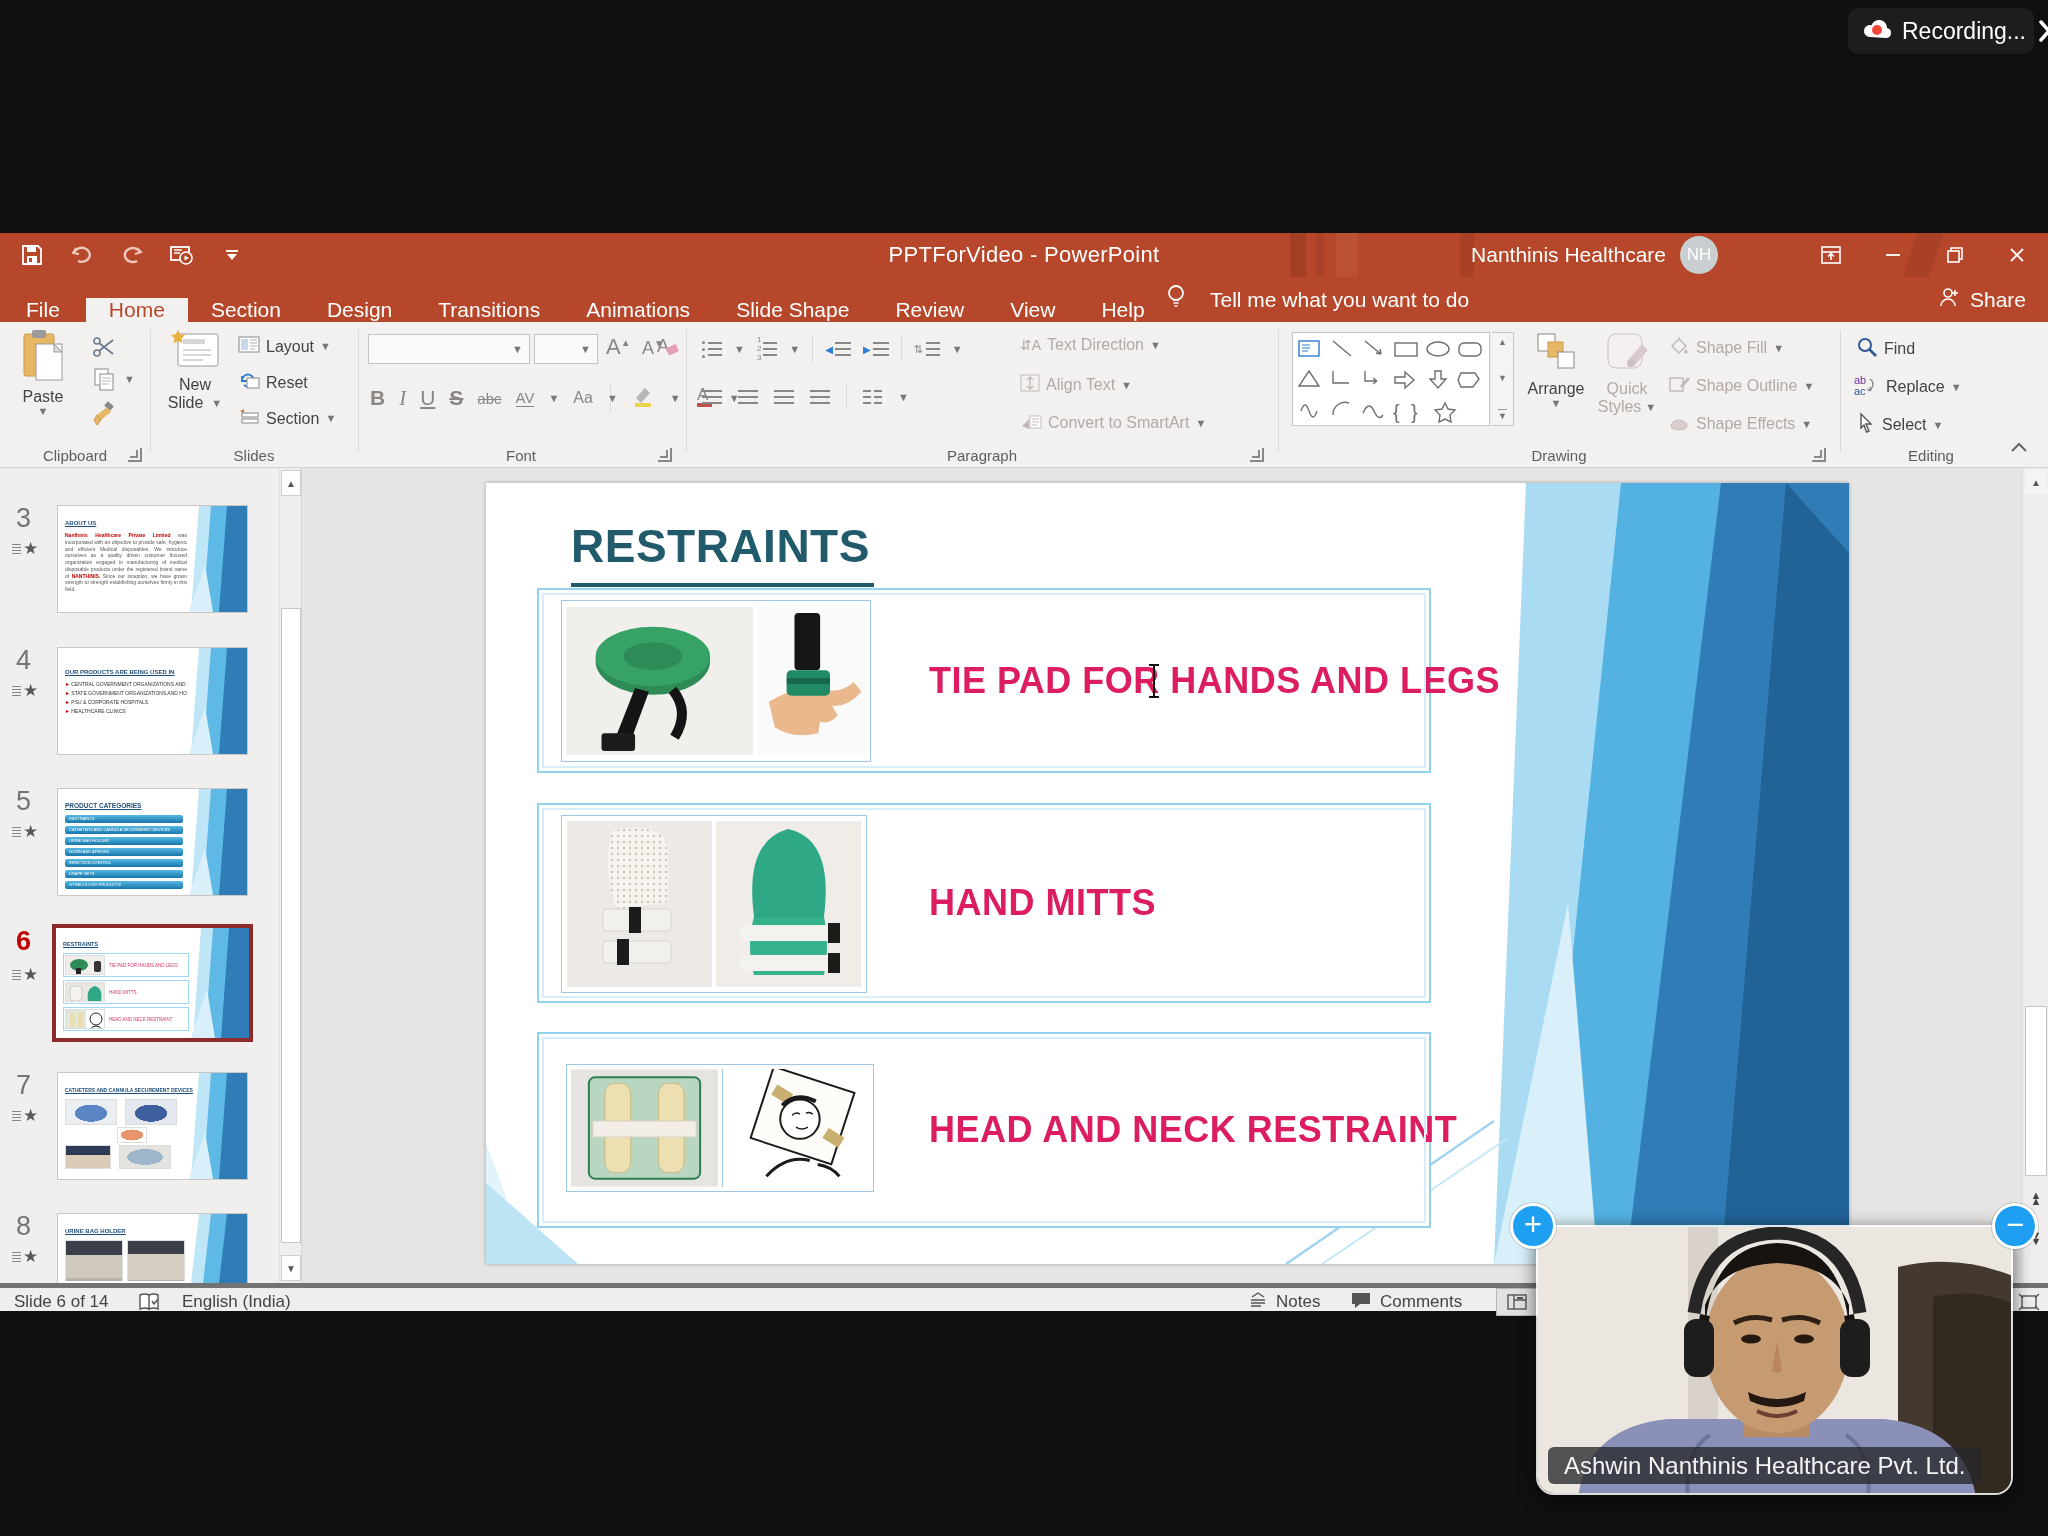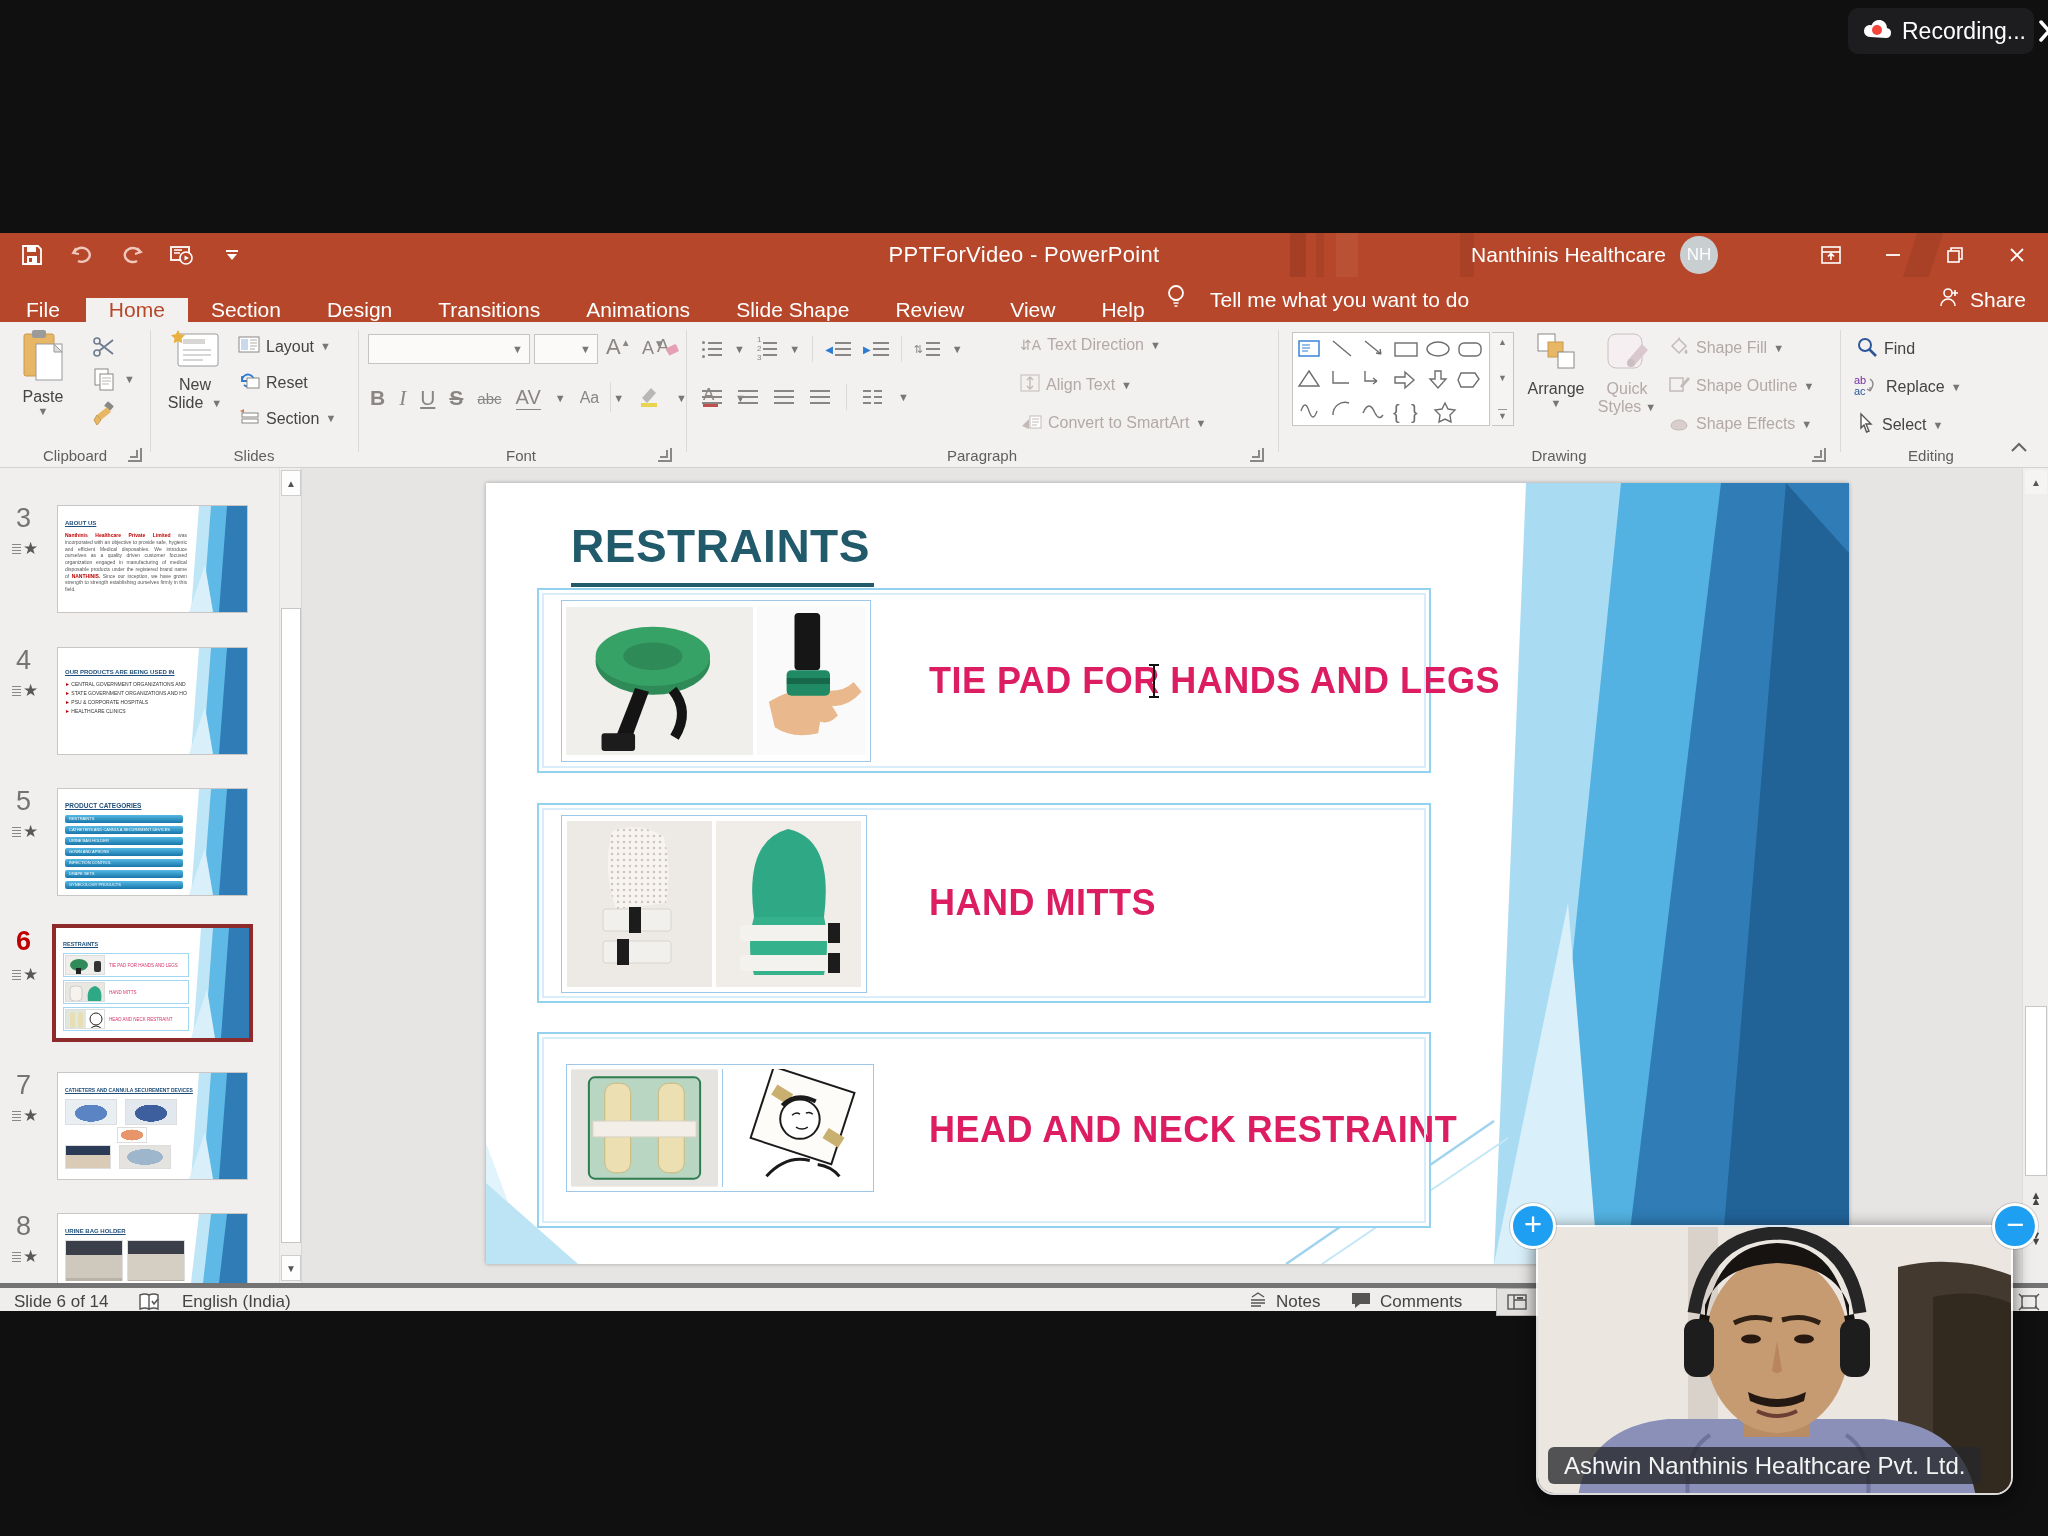--- a/index.html
+++ b/index.html
@@ -378,21 +378,21 @@
               <text x="1" y="18" font-size="18" fill="#8a8684" font-family="Liberation Sans">A</text>
               <rect x="11" y="12" width="11" height="8" rx="1" transform="rotate(-25 16 16)" fill="#e5a0b4"></rect>
             </svg>
         </span>
         <div class="smallrow" style="left:10px;top:62px;gap:14px;">
           <span class="fletter" style="font-weight:bold;">B</span>
           <span class="fletter" style="font-style:italic;font-family:'Liberation Serif',serif;">I</span>
           <span class="fletter" style="text-decoration:underline;">U</span>
           <span class="fletter" style="text-decoration:line-through;font-weight:bold;">S</span>
           <span style="font-size:15px;color:#8a8684;text-decoration:line-through;">abc</span>
-          <span style="font-size:20px;color:#8a8684;border-bottom:1px solid #8a8684;">AV</span>
+          <span style="font-size:15px;color:#8a8684;border-bottom:1px solid #8a8684;">AV</span>
           <span class="dd">▼</span>
           <span style="font-size:16px;color:#8a8684;">Aa</span>
           <span class="dd">▼</span>
           <span><svg width="24" height="24" viewBox="0 0 24 24">
                 <path d="M4 14 L13 4 L18 9 L9 19z" fill="#b9b7b5"></path>
                 <rect x="3" y="19" width="16" height="4" fill="#e8d44d"></rect>
               </svg></span>
           <span class="dd">▼</span>
           <span><svg width="20" height="24" viewBox="0 0 20 24">
                 <text x="2" y="16" font-size="17" fill="#8a8684" font-family="Liberation Sans">A</text>

